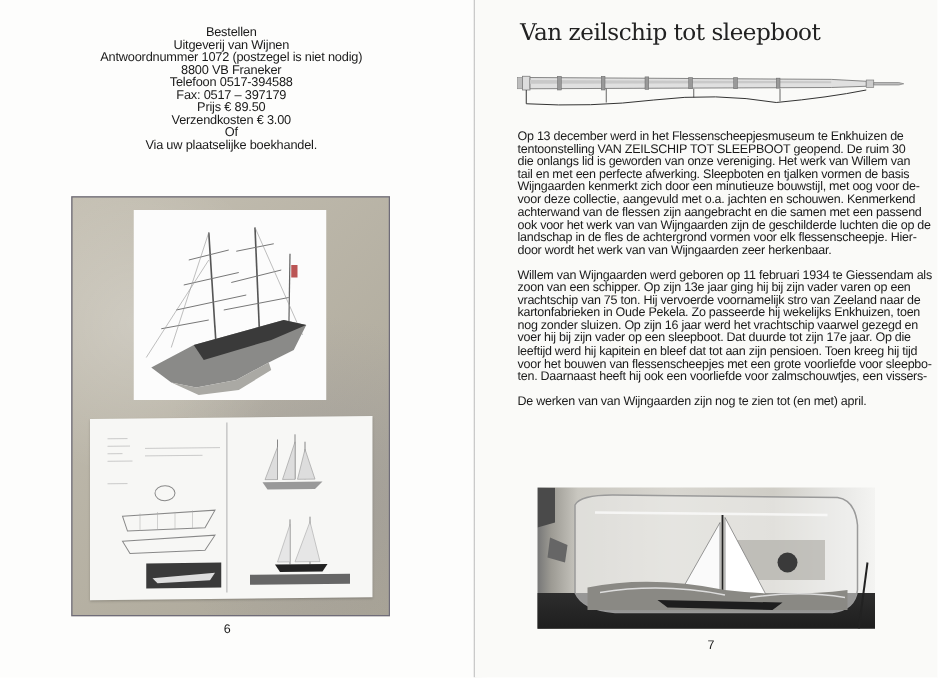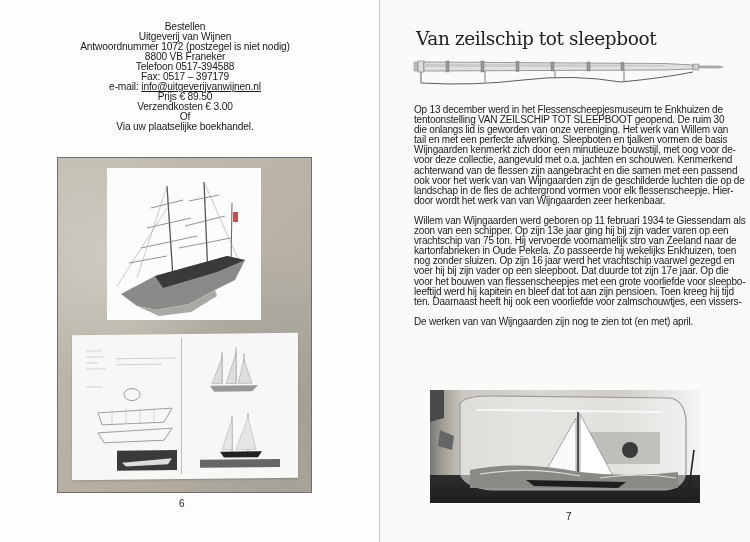--- a/index.html
+++ b/index.html
@@ -53,21 +53,21 @@
   .open-book .fold {
     position: absolute; left: 109px; top: 4px; width: 1px; height: 136px;
     background: #bdbdbd;
   }
   .page-num-left {
     position: absolute; left: 179px; top: 498px; font-size: 10px;
   }
 
   
   .title {
-    position: absolute; left: 416px; top: 28px;
+    position: absolute; left: 416px; top: 16px;
     font-family: "DejaVu Serif", "Liberation Serif", serif;
     font-size: 18.5px; letter-spacing: -0.4px; color: #222;
     white-space: nowrap;
   }
   .mast {
     position: absolute; left: 413px; top: 56px; width: 320px; height: 34px;
   }
   .body-text {
     position: absolute; left: 414px; top: 105px; width: 320px;
     font-size: 10px; line-height: 10.1px; letter-spacing: -0.2px;
@@ -89,23 +89,20 @@
 <body>
 
 <div class="page page-left">
   <div class="order-block">
     <div>Bestellen</div>
     <div>Uitgeverij van Wijnen</div>
     <div>Antwoordnummer 1072 (postzegel is niet nodig)</div>
     <div>8800 VB Franeker</div>
     <div>Telefoon 0517-394588</div>
     <div>Fax: 0517 – 397179</div>
-    <div>
-      <span>e-mail: </span><span class="email">info@uitgeverijvanwijnen.nl</span>
-    </div>
     <div>Prijs € 89.50</div>
     <div>Verzendkosten € 3.00</div>
     <div>Of</div>
     <div>Via uw plaatselijke boekhandel.</div>
   </div>
 
   <div class="img-frame">
     <div class="ship-photo">
       <svg width="154" height="152" viewBox="0 0 154 152">
 
@@ -213,22 +210,22 @@
     <span class="line">landschap in de fles de achtergrond vormen voor elk flessenscheepje. Hier-</span>
     <span class="line">door wordt het werk van van Wijngaarden zeer herkenbaar.</span>
   </p>
   <p>
     <span class="line">Willem van Wijngaarden werd geboren op 11 februari 1934 te Giessendam als</span>
     <span class="line">zoon van een schipper. Op zijn 13e jaar ging hij bij zijn vader varen op een</span>
     <span class="line">vrachtschip van 75 ton. Hij vervoerde voornamelijk stro van Zeeland naar de</span>
     <span class="line">kartonfabrieken in Oude Pekela. Zo passeerde hij wekelijks Enkhuizen, toen</span>
     <span class="line">nog zonder sluizen. Op zijn 16 jaar werd het vrachtschip vaarwel gezegd en</span>
     <span class="line">voer hij bij zijn vader op een sleepboot. Dat duurde tot zijn 17e jaar. Op die</span>
+    <span class="line">leeftijd werd hij kapitein en bleef dat tot aan zijn pensioen. Toen kreeg hij tijd</span>
     <span class="line">voor het bouwen van flessenscheepjes met een grote voorliefde voor sleepbo-</span>
-    <span class="line">leeftijd werd hij kapitein en bleef dat tot aan zijn pensioen. Toen kreeg hij tijd</span>
     <span class="line">ten. Daarnaast heeft hij ook een voorliefde voor zalmschouwtjes, een vissers-</span>
   </p>
   <p>
     <span class="line">De werken van van Wijngaarden zijn nog te zien tot (en met) april.</span>
   </p>
 </div>
 
 <div class="bottle-photo">
   <svg width="270" height="113" viewBox="0 0 270 113">
 

